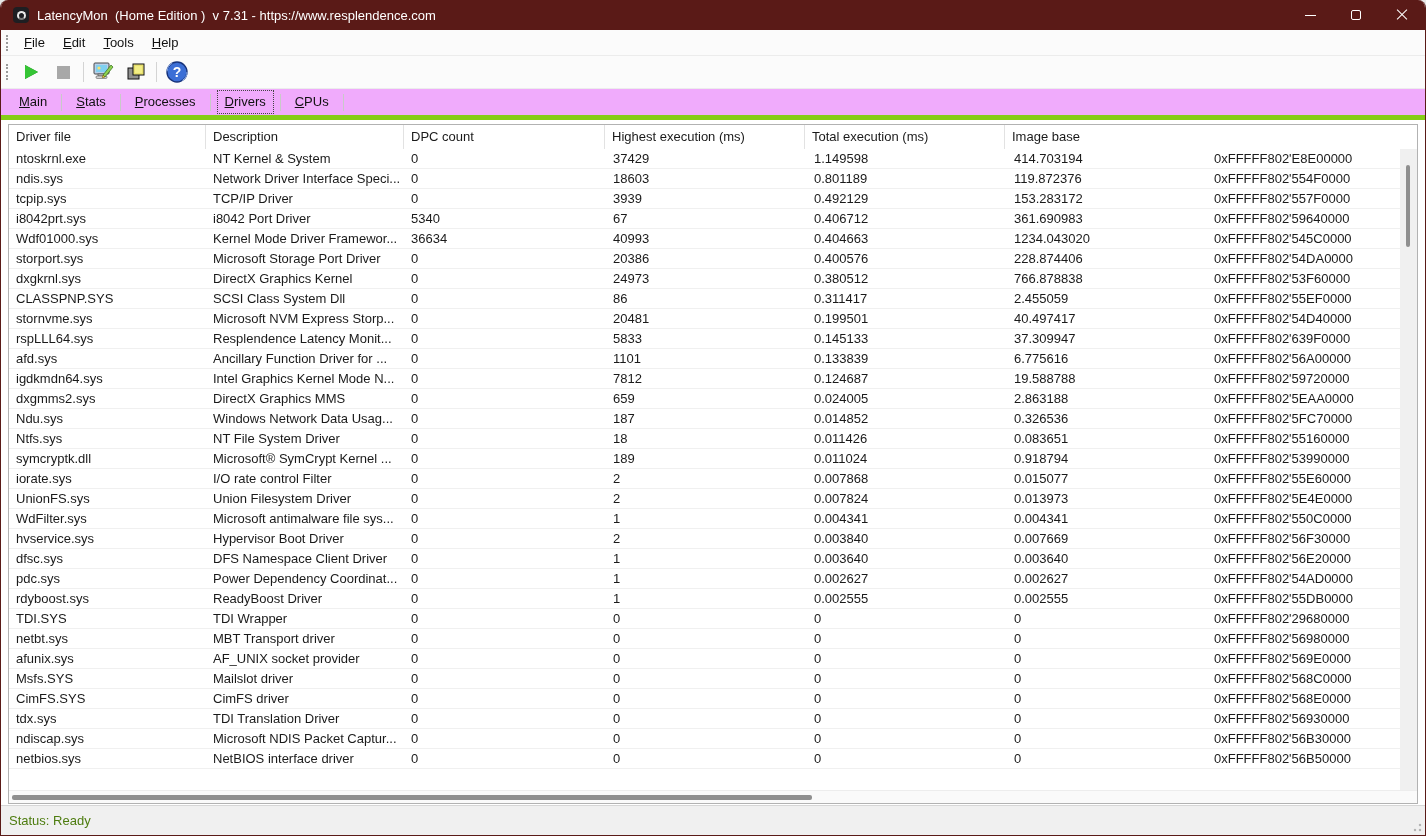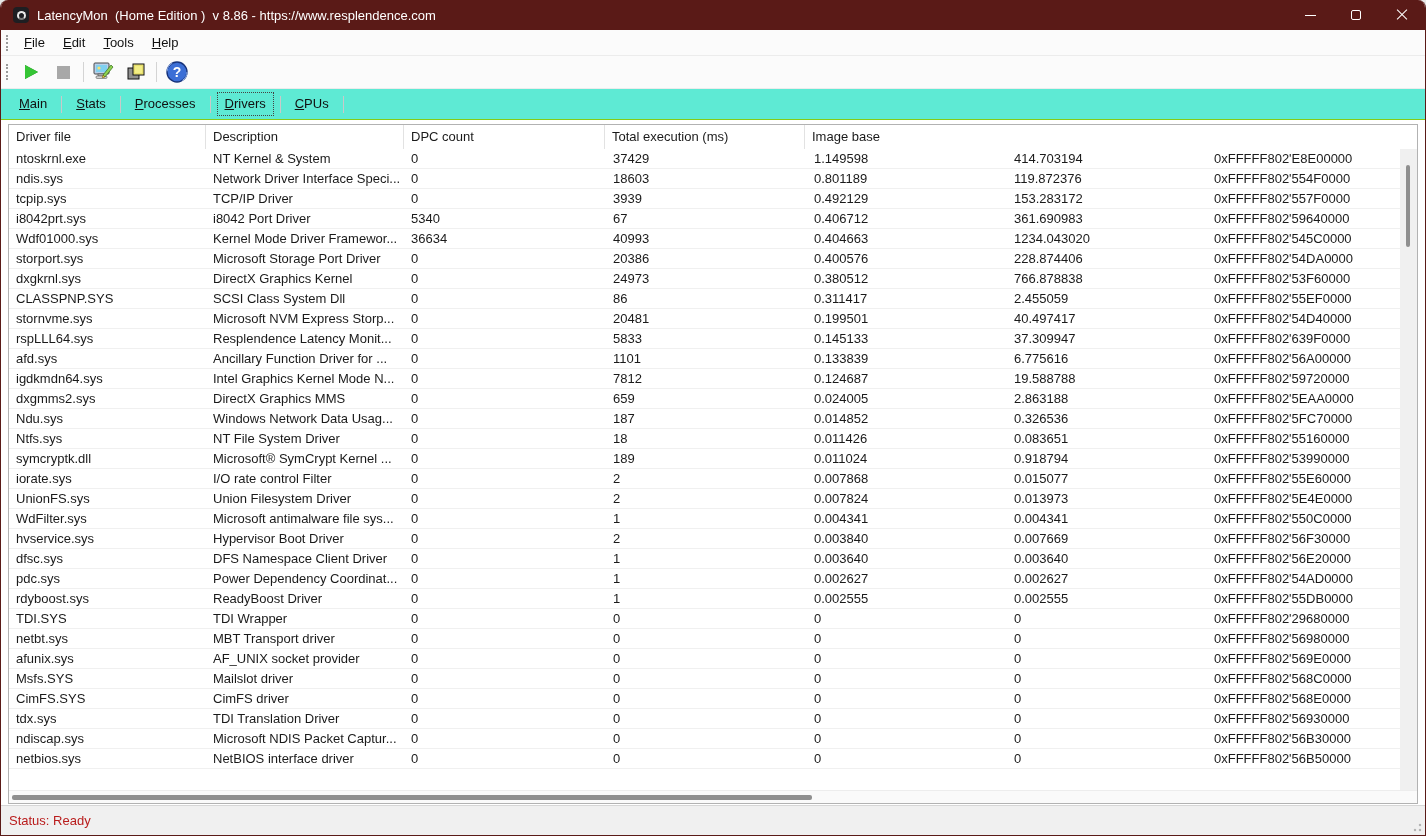--- a/index.html
+++ b/index.html
@@ -30,60 +30,60 @@
   .menu-item { padding:0 9px; font-size:13px; color:#111; line-height:25px; }
   .u { text-decoration:underline; }
   
   .toolbar { height:33px; background:#fbfbfb; display:flex; align-items:center; border-bottom:1px solid #ececec; flex:0 0 auto; }
   .tbtn { width:32px; height:27px; display:flex; align-items:center; justify-content:center; }
   .tsep { width:1px; height:20px; background:#d4d4d4; margin:0 4px; }
   .play-tri { width:0; height:0; border-left:13px solid #35c535; border-top:7px solid transparent; border-bottom:7px solid transparent;
     filter: drop-shadow(0 0 0.5px #1d7a1d); }
   .stop-sq { width:13px; height:13px; background:#a8a8a8; }
   
-  .tabbar { height:31px; background:#5eead4; display:flex; align-items:center; border-bottom:1px solid #84cc16; flex:0 0 auto; padding-left:4px; }
+  .tabbar { height:31px; background:#f0abfc; display:flex; align-items:center; border-bottom:5px solid #84cc16; flex:0 0 auto; padding-left:4px; }
   .tab { padding:0 6px; margin:0 8px; font-size:13px; color:#111; line-height:20px; }
   .tab.selected { outline:1px dotted #444; outline-offset:1px; }
   .tabsep { width:1px; height:17px; background:#c9c9c9; }
   
   .table-wrap { flex:1 1 auto; margin:4px 7px 1px 7px; border:1px solid #b2b2b2; position:relative; background:#fff;
     display:flex; flex-direction:column; overflow:hidden; }
   .thead { display:flex; height:24px; flex:0 0 auto; }
   .th { font-size:13px; color:#1a1a1a; padding:4px 0 0 7px; border-right:1px solid #e2e2e2; white-space:nowrap; overflow:hidden; }
   .th:last-child { border-right:none; }
   .tbody { flex:1 1 auto; position:relative; overflow:hidden; }
   .tr { display:flex; height:20px; border-bottom:1px solid #f0f0f0; background:#fff; }
   .td { font-size:13px; color:#1a1a1a; padding:2px 0 0 7px; white-space:nowrap; overflow:hidden; }
   
   .vscroll { position:absolute; top:0; right:0; width:17px; bottom:0; background:#f0f0f0; }
   .vthumb { position:absolute; top:16px; left:6px; width:4px; height:82px; background:#8f8f8f; border-radius:2px; }
   
   .hscroll { height:13px; flex:0 0 auto; background:#fafafa; border-top:1px solid #ededed; position:relative; }
   .hthumb { position:absolute; top:4px; left:3px; width:800px; height:5px; background:#8f8f8f; border-radius:2px; }
   
   .statusbar { height:30px; background:#f0f0f0; border-top:1px solid #d6d6d6; display:flex; align-items:center; flex:0 0 auto; position:relative; }
-  .status-text { font-size:13px; color:#b91c1c; padding-left:8px; }
+  .status-text { font-size:13px; color:#4d7c0f; padding-left:8px; }
   .resize-grip { position:absolute; right:3px; bottom:3px; width:12px; height:12px;
     background:
       radial-gradient(circle at 10px 10px, #b5b5b5 1.4px, transparent 1.6px),
       radial-gradient(circle at 10px 5px,  #b5b5b5 1.4px, transparent 1.6px),
       radial-gradient(circle at 5px 10px,  #b5b5b5 1.4px, transparent 1.6px); }
   
   svg { display:block; }
 </style>
 </head>
 <body>
 
 <div class="window">
 
   <div class="titlebar">
     <div class="app-icon">
         <div class="ring"></div>
       </div>
-    <div class="title-text">LatencyMon  (Home Edition )  v 8.86 - https://www.resplendence.com</div>
+    <div class="title-text">LatencyMon  (Home Edition )  v 7.31 - https://www.resplendence.com</div>
     <div class="titlebar-spacer"></div>
     <div class="winbtn">
         <div class="glyph-min"></div>
       </div>
     <div class="winbtn">
         <div class="glyph-max"></div>
       </div>
     <div class="winbtn">
         <div class="glyph-close"></div>
       </div>
@@ -149,20 +149,21 @@
         <div class="tab"><span class="u">C</span>PUs</div>
         <div class="tabsep"></div>
       </div>
   </div>
 
   <div class="table-wrap">
     <div class="thead" id="table-head">
         <div class="th" style="width: 197px;">Driver file</div>
         <div class="th" style="width: 198px;">Description</div>
         <div class="th" style="width: 201px;">DPC count</div>
+        <div class="th" style="width: 200px;">Highest execution (ms)</div>
         <div class="th" style="width: 200px;">Total execution (ms)</div>
         <div class="th" style="width: 196px;">Image base</div>
       </div>
     <div class="tbody">
       <div id="table-rows">
           <div class="tr">
             <div class="td" style="width: 197px;">ntoskrnl.exe</div>
             <div class="td" style="width: 198px;">NT Kernel &amp; System</div>
             <div class="td" style="width: 202px;">0</div>
             <div class="td" style="width: 201px;">37429</div>

